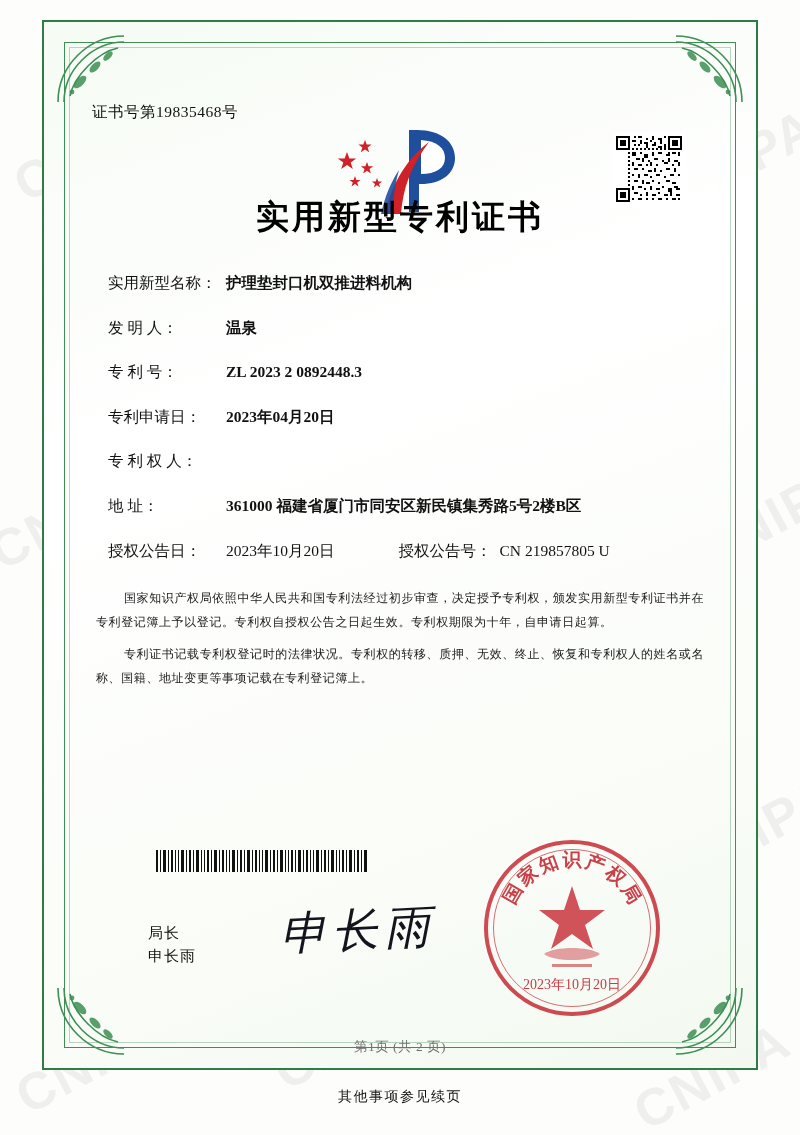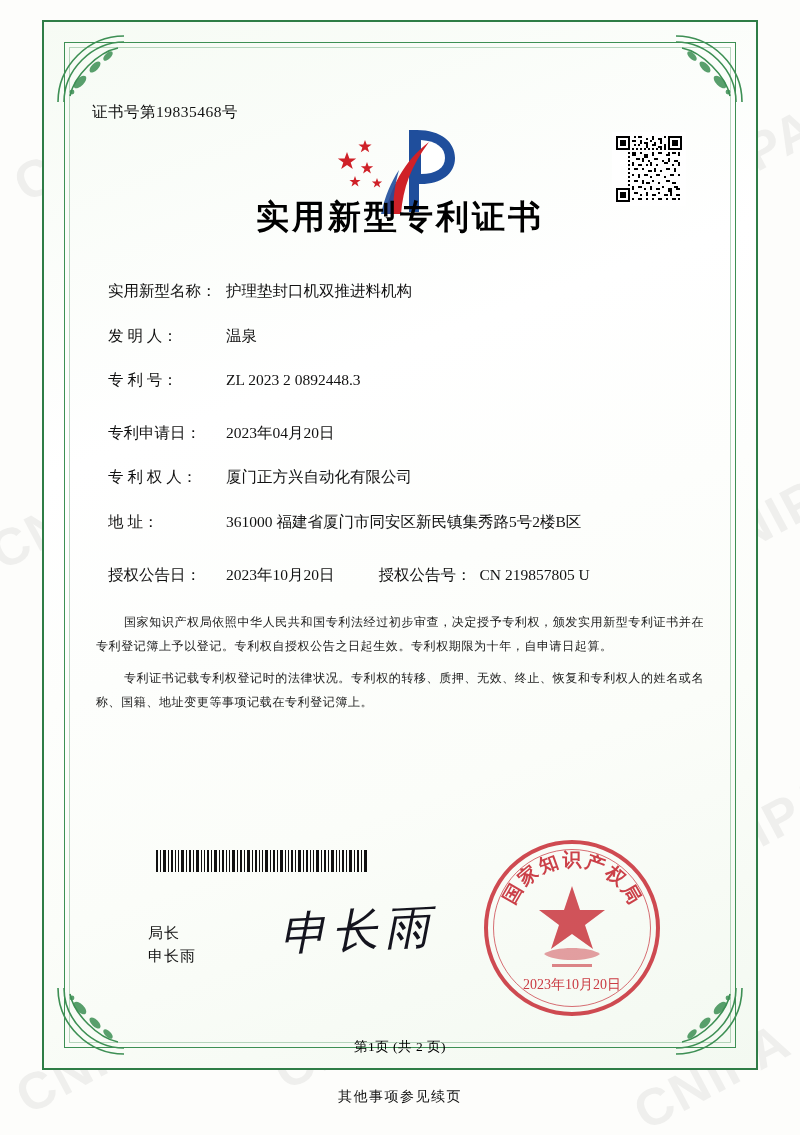--- a/index.html
+++ b/index.html
@@ -117,24 +117,24 @@
     margin-bottom: 26px;
     line-height: 1.2;
   }
   .flabel {
     width: 118px;
     flex: 0 0 118px;
     display: flex;
     justify-content: space-between;
     letter-spacing: 0;
   }
-  .flabel.tight { letter-spacing: 0; display:block;margin-top:8px; }
-  .fvalue { flex: 1 1 auto; }
+  .flabel.tight { letter-spacing: 0; display:block; }
+  .fvalue { flex: 1 1 auto; font-weight: bold; }
   .inline-pair { display: flex; align-items: baseline; flex: 1 1 auto; }
-  .inline-pair .lbl2 { margin-left: 44px; margin-right: 8px; }
+  .inline-pair .lbl2 { margin-left: 64px; margin-right: 8px; }
 
   
   .para {
     font-size: 12px;
     line-height: 2.0;
     color: #1a1a1a;
     text-align: justify;
     letter-spacing: 0.6px;
     margin: 0 4px 8px 4px;
     font-family: "Liberation Serif", "DejaVu Serif", serif;
@@ -215,21 +215,21 @@
     transform-origin: 0 0;
   }
 
   
   #page-num {
     position: absolute;
     left: 0; right: 0;
     top: 1038px;
     text-align: center;
     font-size: 13.5px;
-    color: #000000;
+    color: #737373;
     letter-spacing: 0.5px;
   }
   #footer-note {
     position: absolute;
     left: 0; right: 0;
     top: 1088px;
     text-align: center;
     font-size: 14px;
     color: #111;
     letter-spacing: 1.5px;
@@ -394,21 +394,20 @@
           <div class="frow">
             <div class="flabel">专  利  号：</div>
             <div class="fvalue">ZL 2023 2 0892448.3</div>
           </div>
           <div class="frow">
             <div class="flabel tight">专利申请日：</div>
             <div class="fvalue">2023年04月20日</div>
           </div>
           <div class="frow">
             <div class="flabel">专 利 权 人：</div>
-            <div class="fvalue">厦门正方兴自动化有限公司</div>
           </div>
           <div class="frow">
             <div class="flabel">地        址：</div>
             <div class="fvalue">361000 福建省厦门市同安区新民镇集秀路5号2楼B区</div>
           </div>
           <div class="frow">
             <div class="flabel tight">授权公告日：</div>
             <div class="inline-pair">
               <span>2023年10月20日</span>
               <span class="lbl2">授权公告号：</span>

